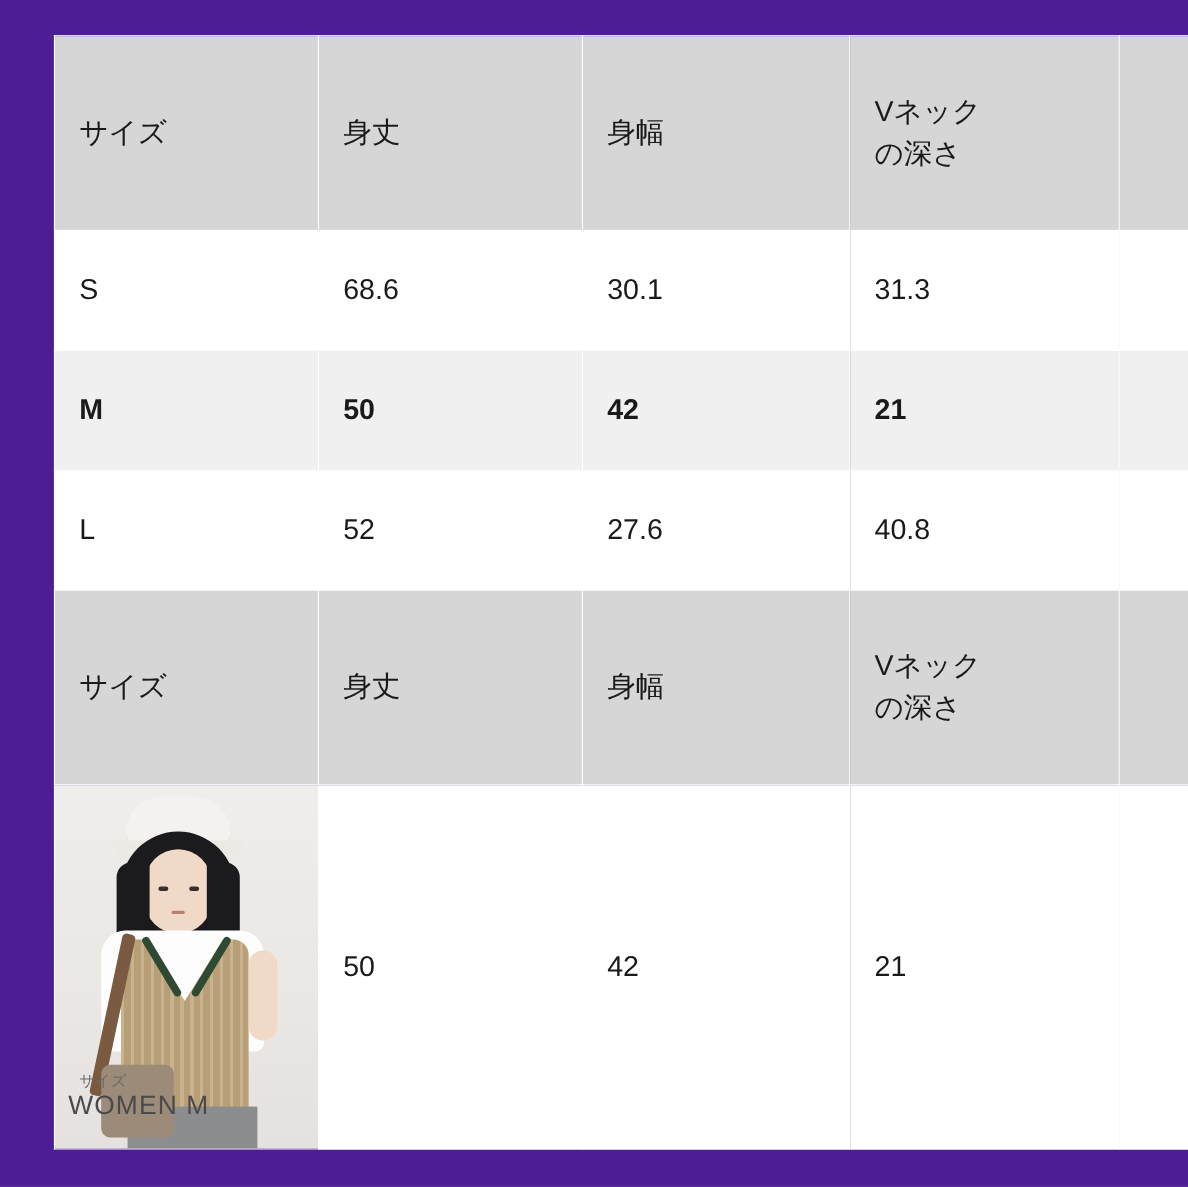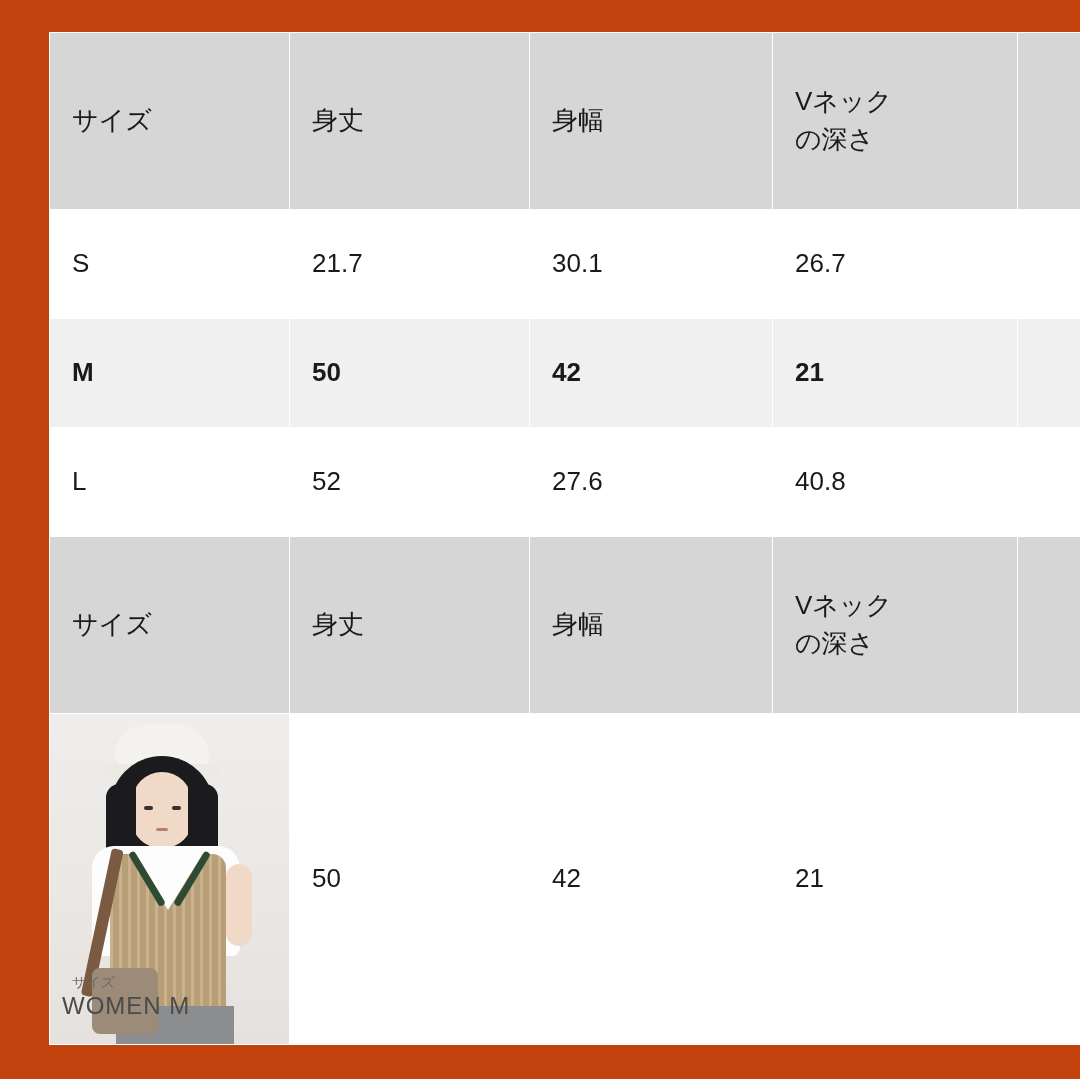--- a/index.html
+++ b/index.html
@@ -12,21 +12,21 @@
     background: #ffffff;
     font-family: "Liberation Sans", "DejaVu Sans", sans-serif;
     color: #1a1a1a;
     overflow: hidden;
   }
 
   .page {
     position: relative;
     width: 1080px;
     height: 1079px;
-    background: #c2410c;
+    background: #4c1d95;
     box-sizing: border-box;
   }
 
   .table-wrap {
     position: absolute;
     left: 49px;
     top: 32px;
     width: 1031px;
   }
 
@@ -298,23 +298,23 @@
           <td>身幅</td>
           <td>
             <span>Vネック</span><br>
             <span>の深さ</span>
           </td>
           <td></td>
         </tr>
 
         <tr class="row-odd">
           <td>S</td>
-          <td>21.7</td>
+          <td>68.6</td>
           <td>30.1</td>
-          <td>26.7</td>
+          <td>31.3</td>
           <td></td>
         </tr>
 
         <tr class="row-alt">
           <td>M</td>
           <td>50</td>
           <td>42</td>
           <td>21</td>
           <td></td>
         </tr>

